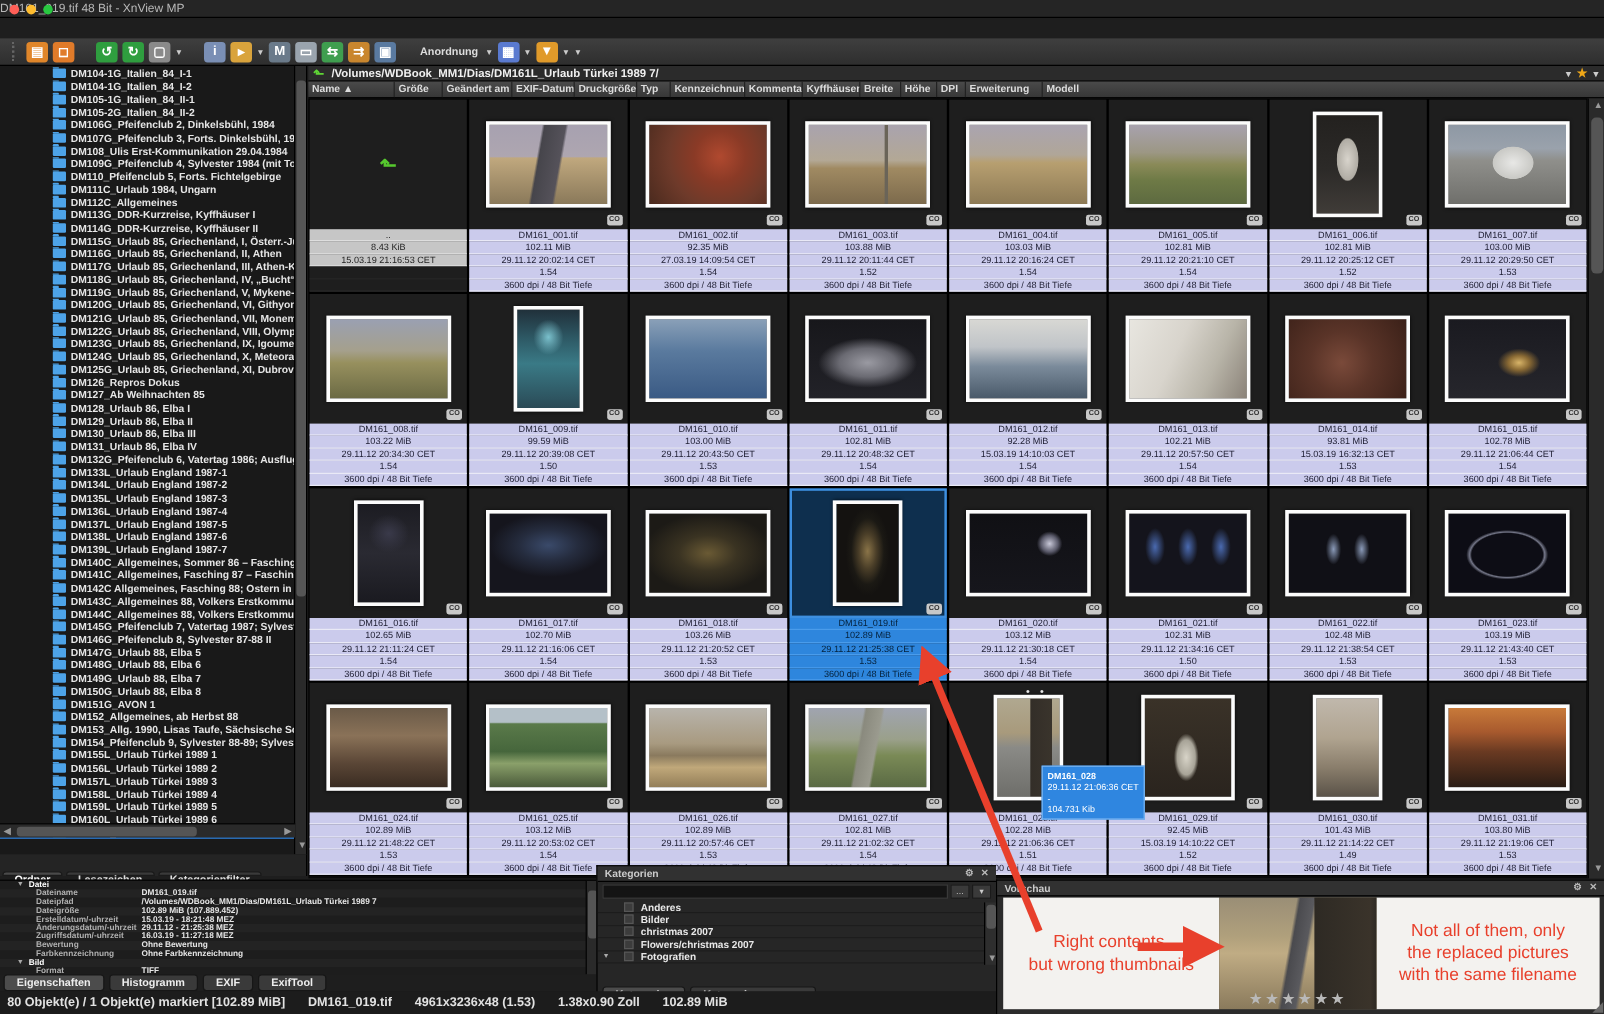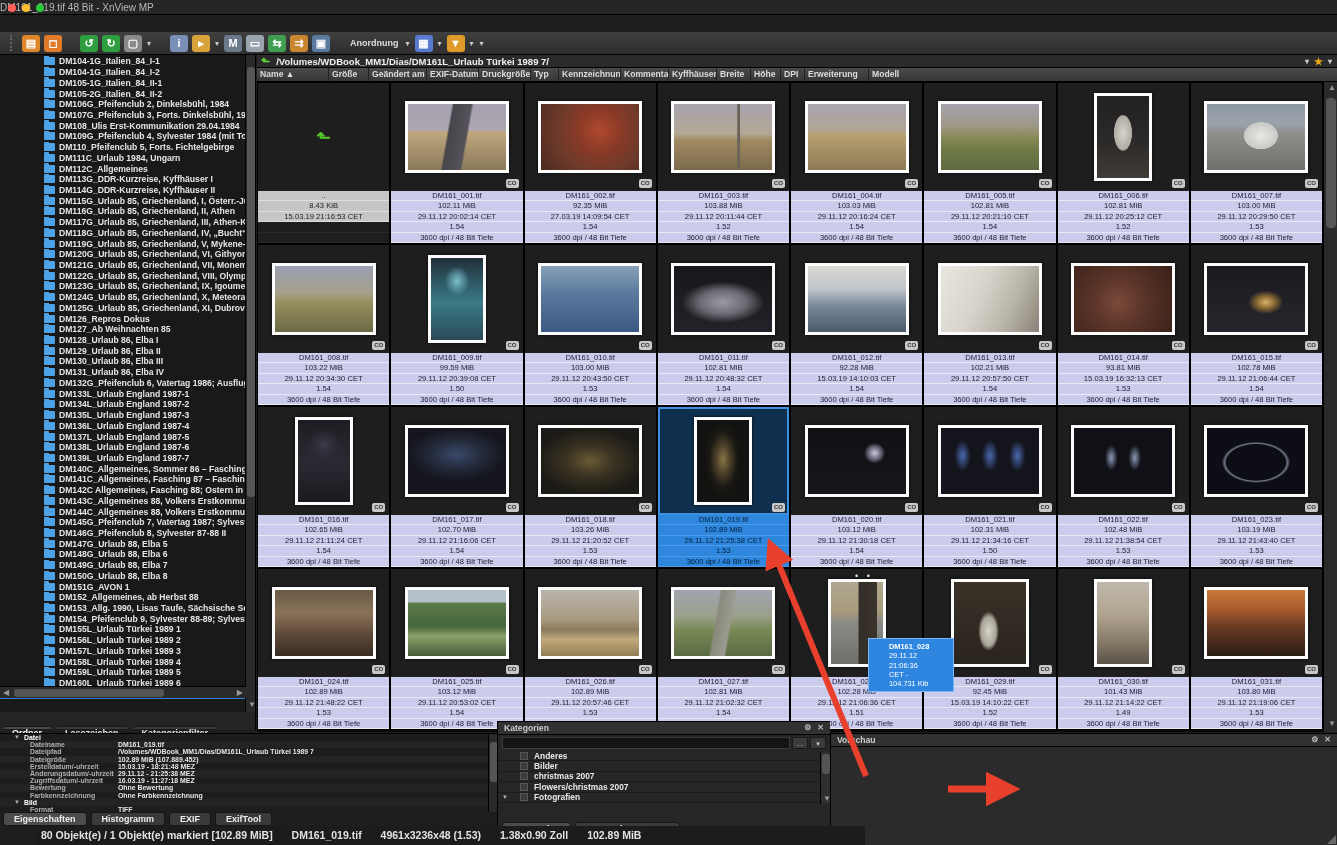--- a/index.html
+++ b/index.html
@@ -135,25 +135,25 @@
   .whitebox{background:#f3f2ef;height:93px;display:flex;align-items:center;justify-content:center;text-align:center;}
   .redtext{color:#e8402c;font-size:14.5px;line-height:1.25;}
   .prevphoto{width:131px;height:93px;position:relative;background:
      linear-gradient(90deg,transparent 60%,#2e2a24 61%,#3a332a 96%,#2e2a24 100%),
      linear-gradient(100deg,transparent 44%,#4a4a4e 46%,#5a5a5e 54%,transparent 56%),
      linear-gradient(180deg,#9a8e76 0%,#b0a07c 35%,#c0ac84 50%,#8a7a5c 100%);}
   .stars{position:absolute;left:0;right:0;bottom:1px;text-align:center;color:#b9b9b9;font-size:13px;letter-spacing:2px;}
   .gripcorner{position:absolute;right:1px;bottom:1px;width:0;height:0;border-left:9px solid transparent;border-bottom:9px solid #6a6a6a;}
 
   
-  .statusbar{position:absolute;left:0;top:826px;width:830px;height:19px;background:#1c1c1c;color:#e2e2e2;font-size:10.5px;font-weight:bold;line-height:19px;padding-left:6px;white-space:nowrap;margin-left:35px;}
+  .statusbar{position:absolute;left:0;top:826px;width:830px;height:19px;background:#1c1c1c;color:#e2e2e2;font-size:10.5px;font-weight:bold;line-height:19px;padding-left:6px;white-space:nowrap;}
   .statusbar span{margin-right:16px;}
 
   
-  .tooltip{position:absolute;left:868px;top:638px;width:86px;background:#2f86e0;border:1px solid #7ab6f2;color:#fff;font-size:7.4px;line-height:1.25;padding:3px 20px;z-index:40;}
+  .tooltip{position:absolute;left:868px;top:638px;width:86px;background:#2f86e0;border:1px solid #7ab6f2;color:#fff;font-size:7.4px;line-height:1.25;padding:3px 4px;z-index:40;}
   .tooltip .tt-title{font-weight:bold;}
   .dots{position:absolute;left:855px;top:571px;color:#e8e8e8;font-size:9px;z-index:30;letter-spacing:3px;}
   #anno{position:absolute;left:0;top:0;width:1337px;height:845px;pointer-events:none;z-index:50;}
 </style>
 </head>
 <body>
 
 <div id="app">
 
   <div class="titlebar">
@@ -1010,20 +1010,38 @@
   </div>
 
   <div class="prevpanel">
     <div class="paneltitle">
         <span>Vorschau</span>
       <span class="pt-ico">
           <span>⚙</span>
           <span>✕</span>
         </span>
     </div>
+    <div class="prevcontent">
+      <div class="whitebox" style="width:180px">
+        <div class="redtext" id="anno-left" style="color: rgb(232, 64, 44);">
+            <div>Right contents,</div>
+            <div>but wrong thumbnails</div>
+          </div>
+      </div>
+      <div class="prevphoto">
+        <div class="stars">★★★★★★</div>
+      </div>
+      <div class="whitebox" style="width:186px">
+        <div class="redtext" id="anno-right" style="color: rgb(232, 64, 44);">
+            <div>Not all of them, only</div>
+            <div>the replaced pictures</div>
+            <div>with the same filename</div>
+          </div>
+      </div>
+    </div>
     <div class="gripcorner"></div>
   </div>
 
   <div class="statusbar">
     <span>80 Objekt(e) / 1 Objekt(e) markiert [102.89 MiB]</span>
     <span>DM161_019.tif</span>
     <span>4961x3236x48 (1.53)</span>
     <span>1.38x0.90 Zoll</span>
     <span>102.89 MiB</span>
   </div>

